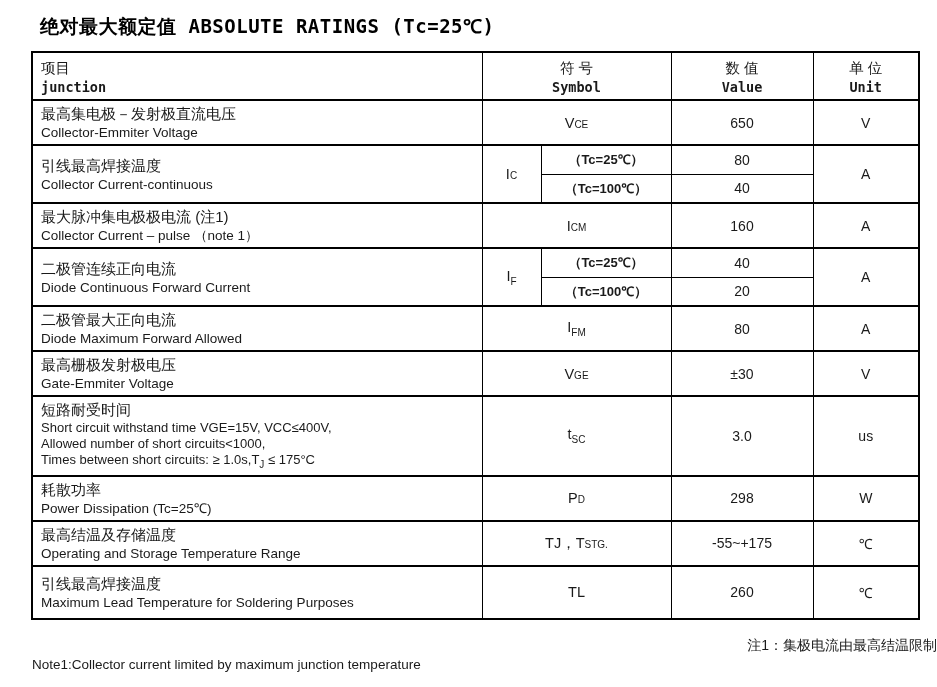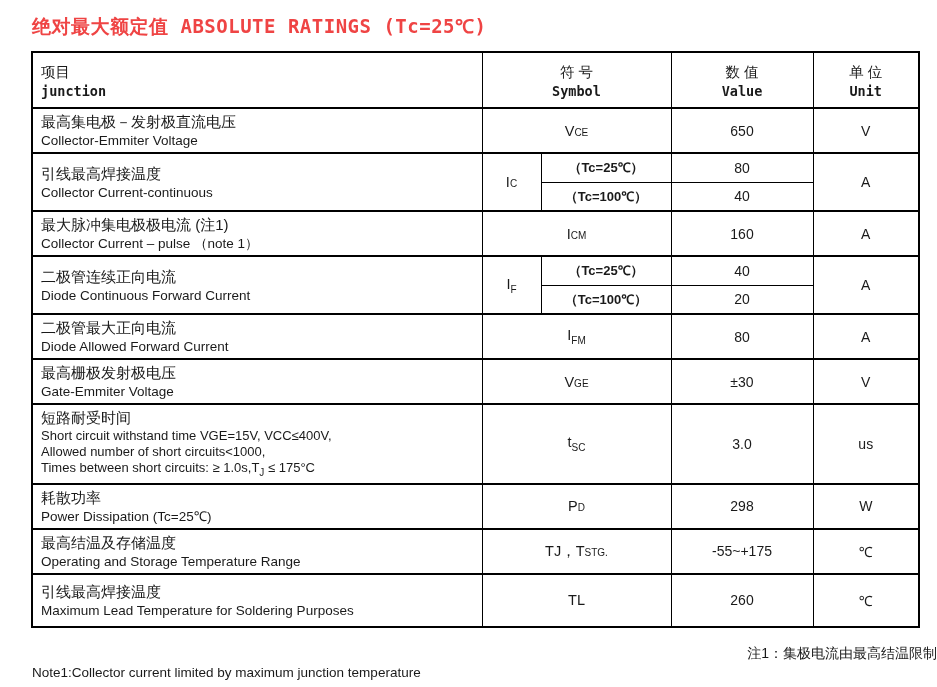--- a/index.html
+++ b/index.html
@@ -6,25 +6,25 @@
   html, body { margin: 0; padding: 0; }
   body {
     width: 937px; height: 687px;
     background: #ffffff;
     font-family: "Liberation Sans", sans-serif;
     color: #1a1a1a;
   }
   .page { position: relative; width: 937px; height: 687px; background: #fff; overflow: hidden; }
 
   .title {
-    margin: 13px 0 0 32px;
+    margin: 13px 0 0 40px;
     font-family: "DejaVu Sans Mono", "Liberation Sans", sans-serif;
     font-weight: bold;
     font-size: 19px;
-    color: #ef4444;
+    color: #000000;
     letter-spacing: 0.5px;
     white-space: nowrap;
   }
 
   table.ratings {
     border-collapse: collapse;
     table-layout: fixed;
     width: 889px;
     margin: 11px 0 0 31px;
     border: 2px solid #000;
@@ -53,21 +53,21 @@
   .hdr td { vertical-align: middle; }
 
   .sym-t { font-size: 14.5px; }
   .sc { font-size: 10px; }                      
   sub.sb { font-size: 10px; }                   
   .val-t { font-size: 14px; }
   .unit-t { font-size: 14px; }
   .cond-t { font-size: 13px; font-weight: 600; }
 
   
-  tr.h-hdr td { height: 56px; margin-left: 32px; }
+  tr.h-hdr td { height: 48px; margin-left: 32px; }
   tr.h-r1  td { height: 38px; }
   tr.h-sub td { height: 29px; }
   tr.h-r3  td { height: 38px; }
   tr.h-r5  td { height: 40px; }
   tr.h-r6  td { height: 38px; }
   tr.h-r7  td { height: 64px; }
   tr.h-r8  td { height: 40px; }
   tr.h-r9  td { height: 42px; }
   tr.h-r10 td { height: 53px; }
 
@@ -165,21 +165,21 @@
       <td class="c-unit unit-t" rowspan="2">A</td>
     </tr>
     <tr class="h-sub">
       <td class="c-cond cond-t">（Tc=100℃）</td>
       <td class="c-val val-t">20</td>
     </tr>
 
     <tr class="rt h-r5">
       <td class="c-param">
         <div class="zh">二极管最大正向电流</div>
-        <div class="en">Diode Allowed Forward Current</div>
+        <div class="en">Diode Maximum Forward Allowed</div>
       </td>
       <td class="c-sym" colspan="2">
         <span class="sym-t">I</span><sub class="sb">FM</sub>
       </td>
       <td class="c-val val-t">80</td>
       <td class="c-unit unit-t">A</td>
     </tr>
 
     <tr class="rt h-r6">
       <td class="c-param">

